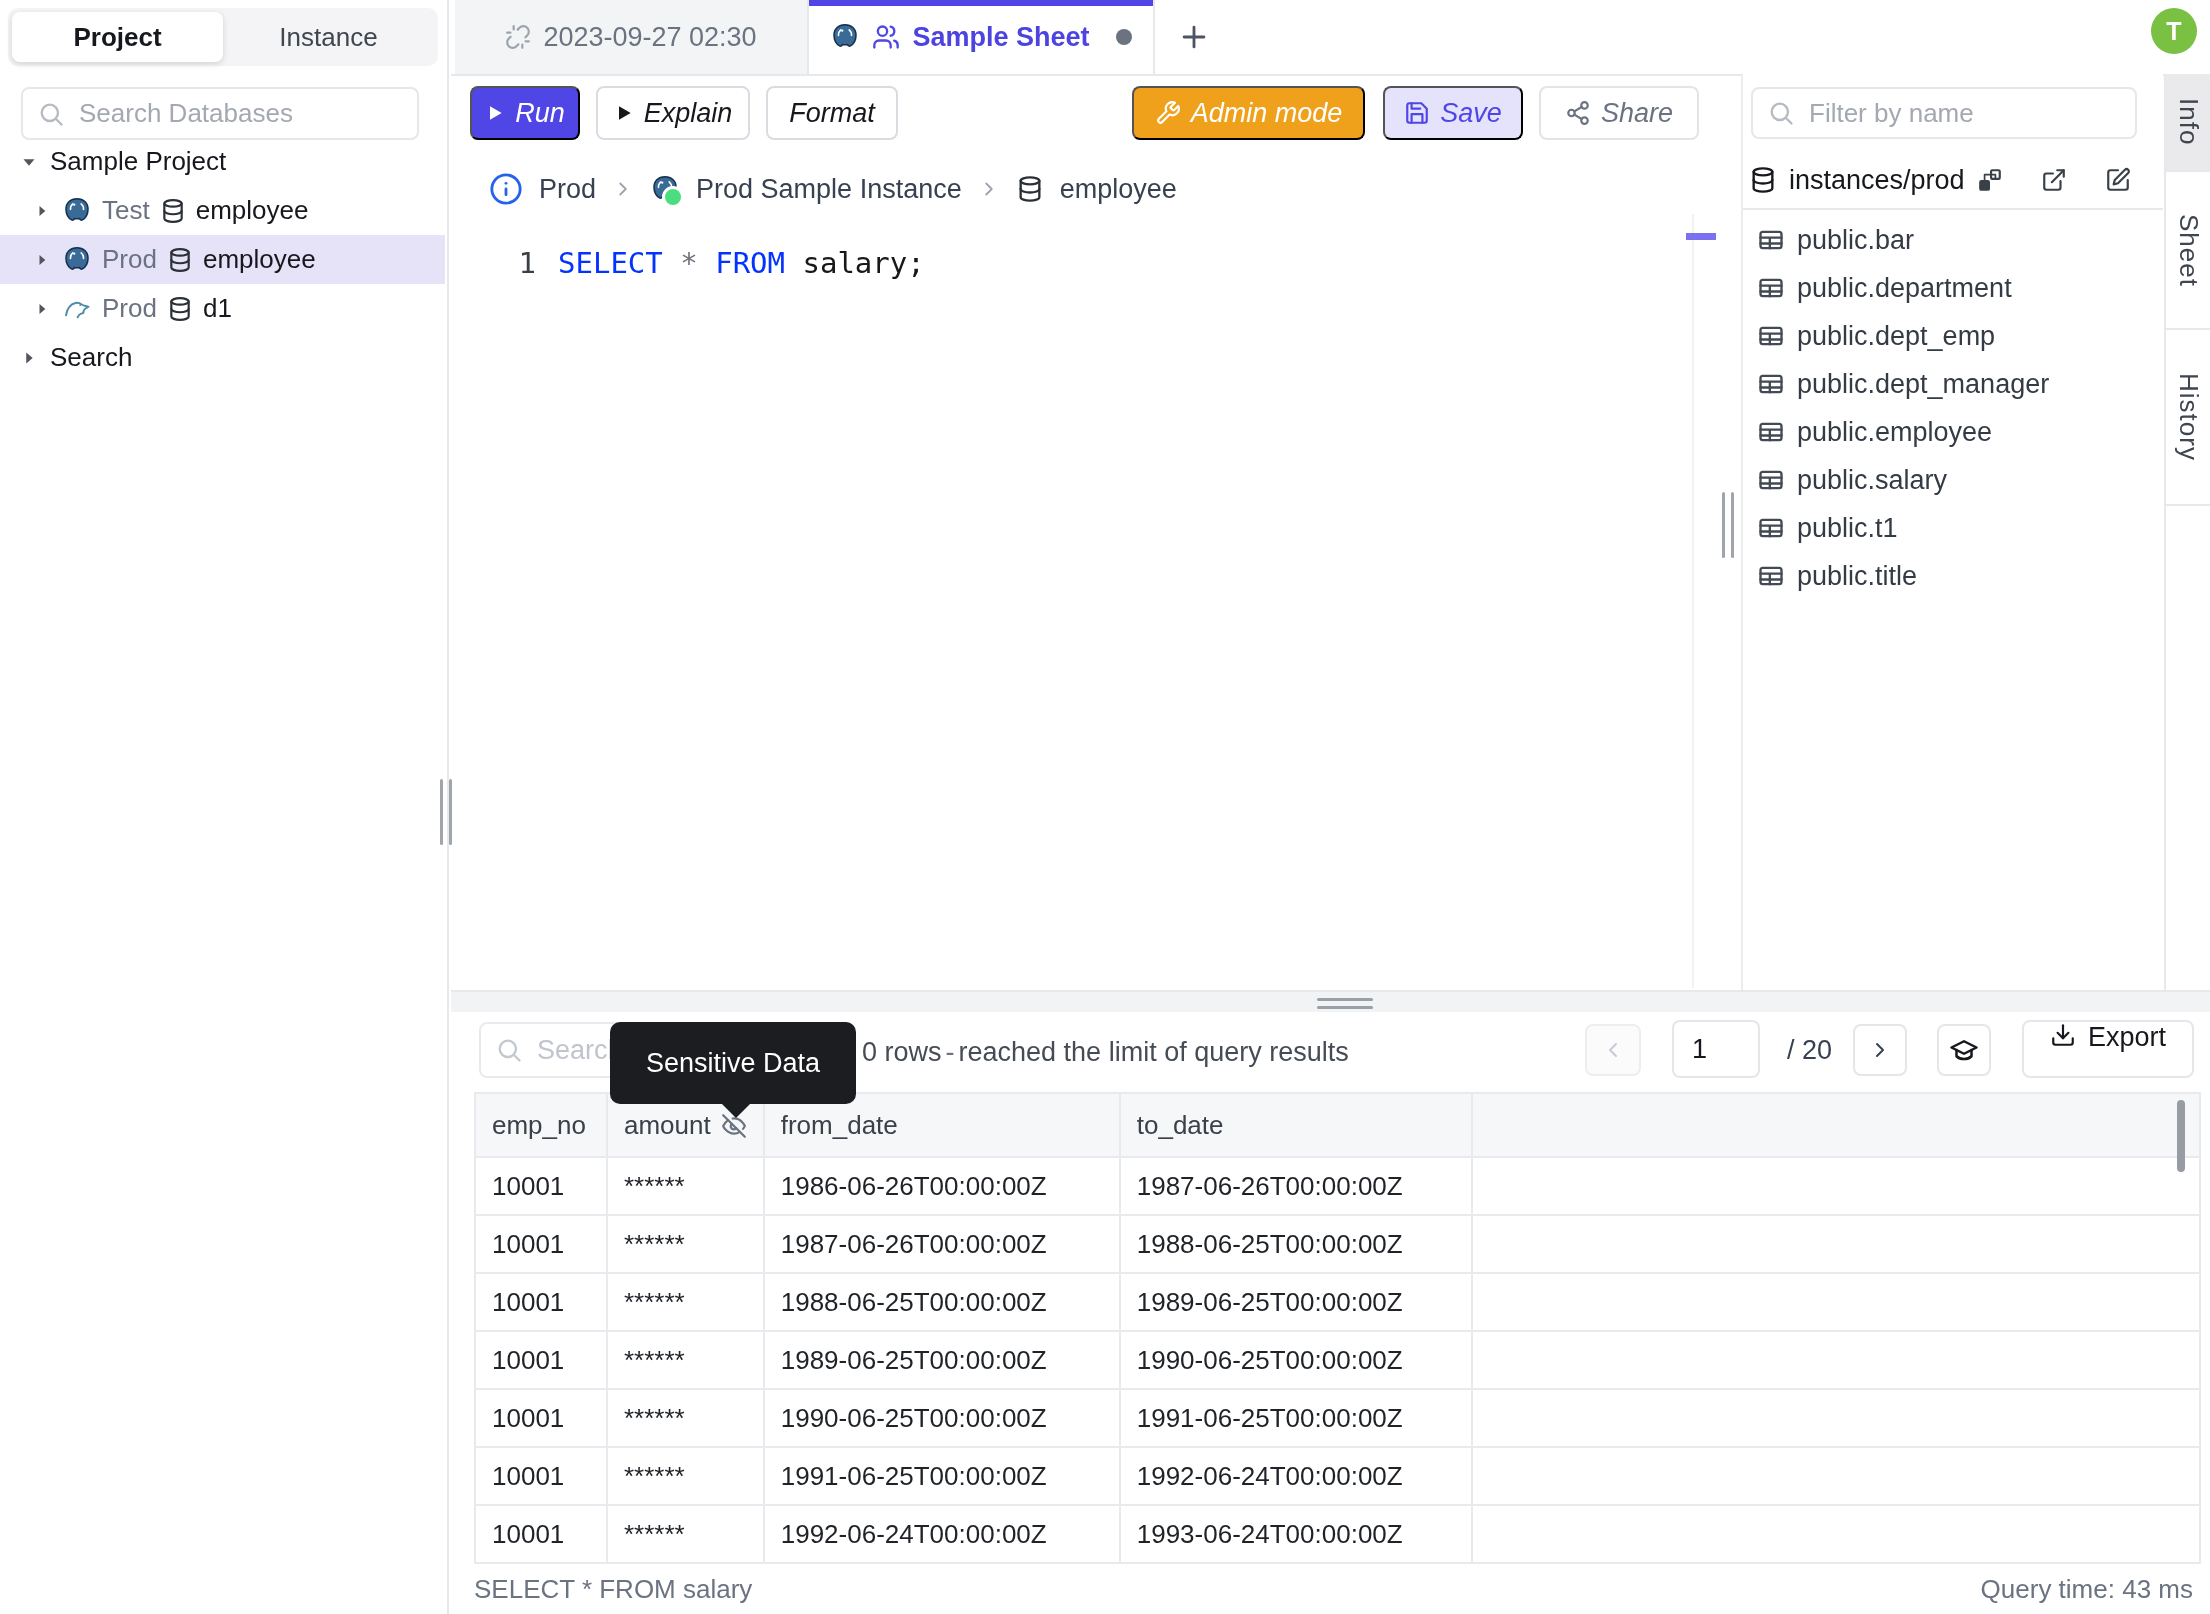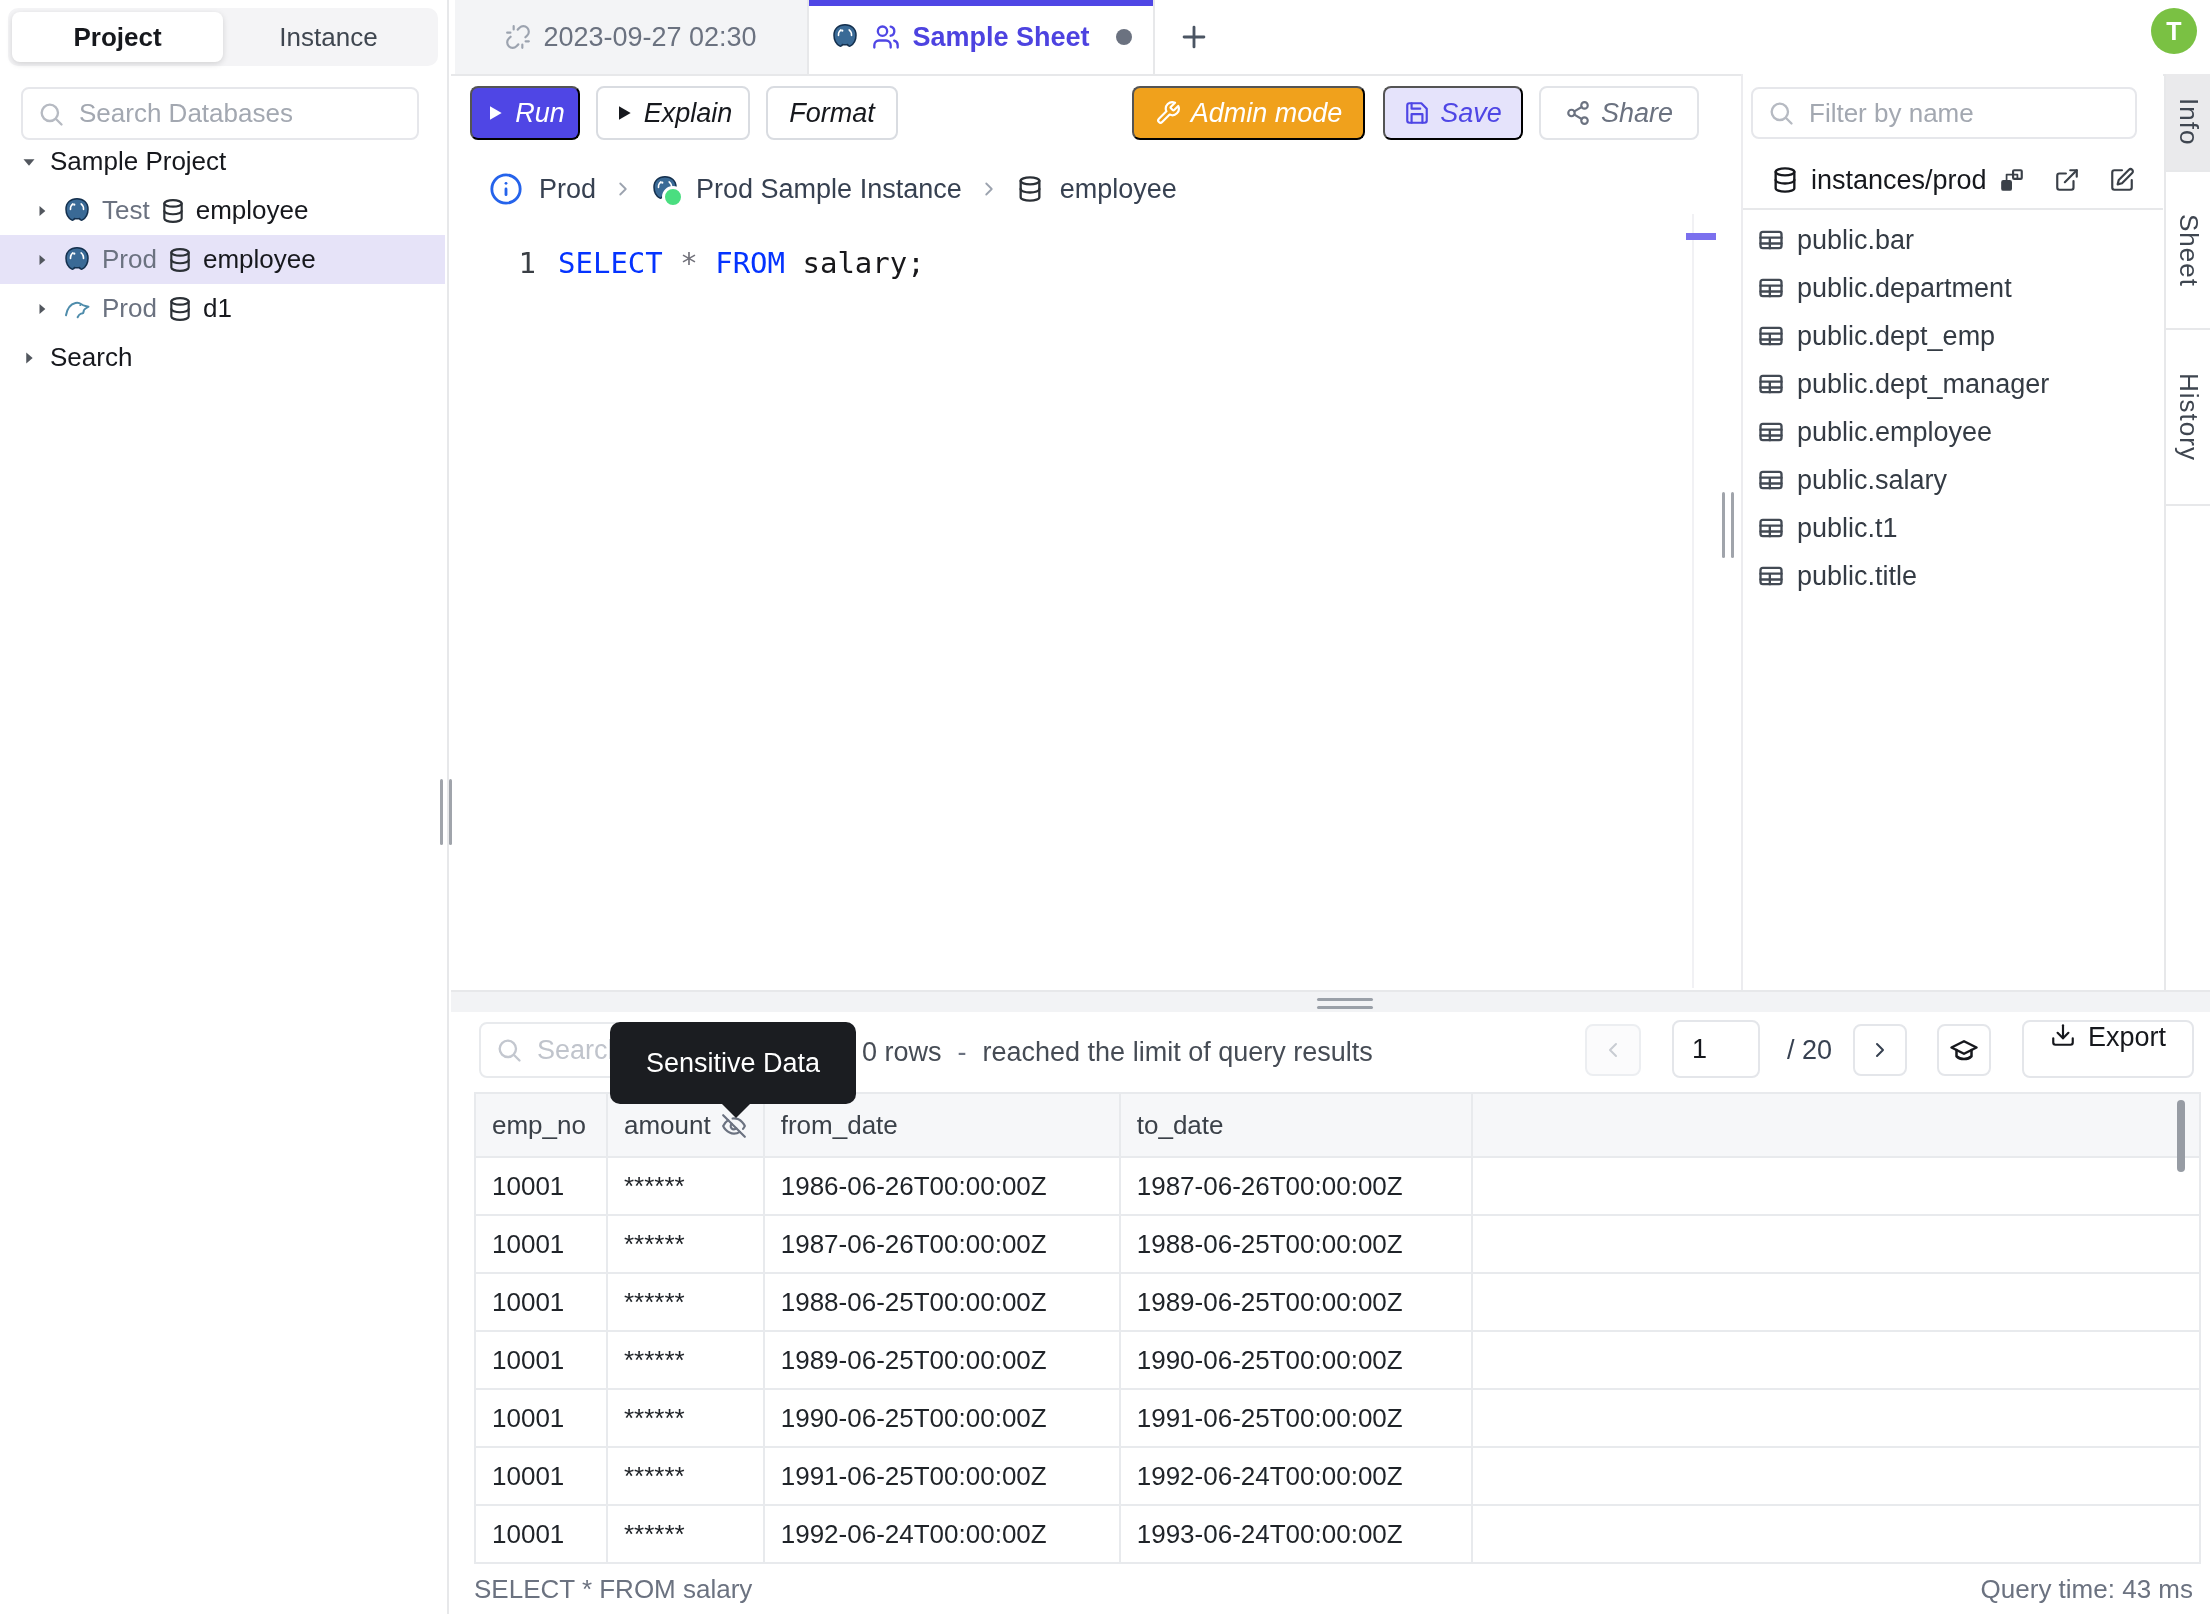--- a/index.html
+++ b/index.html
@@ -60,21 +60,21 @@
   .tok-keyword{color:#0433ff;}
   .tok-operator{color:#71717a;}
   .tok-plain{color:#18181b;}
   #ruler-line{position:absolute;left:1692px;top:214px;width:2px;height:774px;background:#f1f1f4;}
   #cursor-mark{position:absolute;left:1686px;top:233px;width:30px;height:7px;background:#7b70ee;}
   #editor-handle{left:1722px;top:492px;}
 
   
   #schema{position:absolute;left:1741px;top:74px;width:422px;height:916px;border-left:2px solid #ececef;box-sizing:border-box;background:#fff;}
   #schema .search-box{left:8px;top:13px;width:386px;height:52px;}
-  #schema-head{position:absolute;left:0;top:78px;width:100%;height:58px;display:flex;align-items:center;gap:12px;padding:0 28px;box-sizing:border-box;border-bottom:2px solid #e7e8ea;font-size:27px;color:#16181d;}
+  #schema-head{position:absolute;left:0;top:78px;width:100%;height:58px;display:flex;align-items:center;gap:12px;padding:0 6px;box-sizing:border-box;border-bottom:2px solid #e7e8ea;font-size:27px;color:#16181d;}
   #schema-head .ic{color:#3a4048;cursor:pointer;}
   #schema-head .gap{width:14px;}
   #tables{position:absolute;left:0;top:142px;width:100%;}
   .tbl-item{height:48px;display:flex;align-items:center;gap:12px;padding-left:14px;font-size:27px;color:#343b44;cursor:pointer;}
   .tbl-item .ic{color:#434a54;}
 
   
   #rstrip{position:absolute;left:2164px;top:74px;width:46px;height:916px;border-left:2px solid #e7e8ea;box-sizing:border-box;background:#fff;}
   .rtab{writing-mode:vertical-rl;display:flex;align-items:center;justify-content:center;width:100%;border-bottom:2px solid #e7e8ea;box-sizing:border-box;color:#3f4650;font-size:26px;letter-spacing:1px;cursor:pointer;background:#fff;}
   .rtab.active{background:#eaeaec;}
@@ -84,21 +84,21 @@
   #divider .hh{position:absolute;left:866px;top:6px;display:flex;flex-direction:column;gap:5px;}
   #divider .hh i{display:block;width:56px;height:3px;background:#9aa0a8;border-radius:2px;}
 
   
   #results{position:absolute;left:451px;top:1012px;width:1759px;height:602px;background:#fff;}
   #res-search{position:absolute;left:28px;top:10px;width:348px;height:56px;border:2px solid #e8eaed;border-radius:8px;display:flex;align-items:center;gap:12px;padding:0 14px;box-sizing:border-box;color:#c3c7cf;background:#fff;z-index:1;}
   #res-search input{border:none;outline:none;flex:1;font-size:27px;font-family:inherit;min-width:0;}
   #res-search input::placeholder{color:#c0c4cc;}
   #tooltip{position:absolute;left:159px;top:0;width:246px;height:82px;background:#1b1d21;border-radius:10px;color:#fff;font-size:27px;display:flex;align-items:center;justify-content:center;z-index:5;margin-top:10px;}
   #tooltip::after{content:"";position:absolute;top:100%;left:112px;border:14px solid transparent;border-top:14px solid #1b1d21;border-bottom:none;}
-  #summary{position:absolute;left:411px;top:0;height:80px;display:flex;align-items:center;gap:16px;font-size:27px;color:#464c55;}
+  #summary{position:absolute;left:411px;top:0;height:80px;display:flex;align-items:center;gap:4px;font-size:27px;color:#464c55;}
   #summary .dash{color:#6b7280;}
   .pagbtn{position:absolute;top:12px;width:56px;height:52px;border-radius:8px;display:flex;align-items:center;justify-content:center;box-sizing:border-box;cursor:pointer;}
   #pg-prev{left:1134px;background:#fbfbfc;border:2px solid #eceef1;color:#c8ccd2;}
   #pg-next{left:1402px;width:54px;background:#fff;border:2px solid #e4e6ea;color:#374151;}
   #pg-input{position:absolute;left:1221px;top:8px;width:88px;height:58px;border:2px solid #e4e6ea;border-radius:8px;box-sizing:border-box;font-size:27px;color:#16181d;padding:0 0 0 18px;outline:none;font-family:inherit;}
   #pg-total{position:absolute;left:1336px;top:0;height:76px;display:flex;align-items:center;font-size:27px;color:#374151;}
   #btn-cap{left:1486px;width:54px;background:#fff;border:2px solid #e4e6ea;color:#16181d;}
   #btn-export{position:absolute;left:1571px;top:8px;width:172px;height:58px;border:2px solid #e4e6ea;border-radius:8px;background:#fff;display:flex;align-items:flex-start;justify-content:center;gap:12px;font-size:27px;color:#16181d;box-sizing:border-box;cursor:pointer;}
   #rtable{position:absolute;left:23px;top:80px;border-collapse:collapse;table-layout:fixed;}
   #rtable th,#rtable td{border:2px solid #e8eaed;padding:0 16px;text-align:left;overflow:hidden;white-space:nowrap;}

